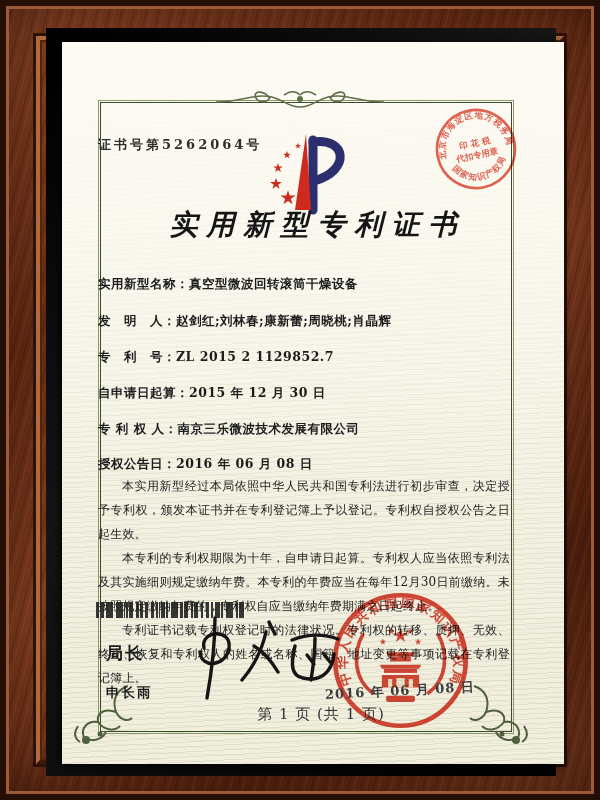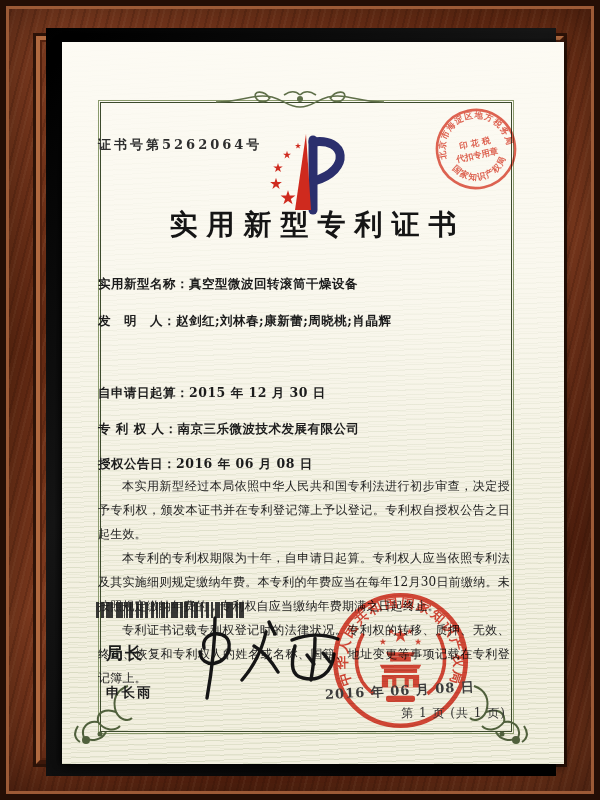--- a/index.html
+++ b/index.html
@@ -28,42 +28,42 @@
       linear-gradient(180deg, rgba(253,251,244,.97) 0%, rgba(253,251,244,.75) 30%,
       rgba(253,251,244,.25) 60%, rgba(253,251,244,0) 85%);}
   .cert-border{position:absolute;left:36px;top:58px;width:414px;height:632px;
     border:1px solid #8a9a6c;}
   .cert-border-inner{position:absolute;inset:1px;border:1.5px solid #3c4a2c;}
   
   .cert-no{position:absolute;left:36px;top:94px;font-size:13px;letter-spacing:3px;
     color:#2e2e2e;font-weight:bold;}
   .logo{position:absolute;left:192px;top:86px;}
   .title{position:absolute;left:0;top:164px;width:100%;text-align:center;
-    font-size:28px;font-weight:bold;color:#151515;letter-spacing:9px;text-indent:9px;}
+    font-size:28px;font-weight:bold;color:#151515;letter-spacing:9px;text-indent:9px;font-style:italic;}
   .row{position:absolute;left:36px;white-space:nowrap;font-size:12.5px;font-weight:bold;
     color:#1c1c1c;letter-spacing:.5px;}
   .row .val2{display:inline-block;vertical-align:top;line-height:16.5px;}
   .paras{position:absolute;left:36px;top:432px;width:412px;}
   .paras p{margin:0;text-indent:2em;font-size:12px;line-height:24px;color:#1d1d1d;
     text-align:justify;letter-spacing:.2px;}
   .barcode{position:absolute;left:34px;top:560px;width:148px;height:16px;opacity:.88;
     background-image:
       repeating-linear-gradient(90deg,#1e1e1e 0 2px,rgba(0,0,0,0) 2px 5px),
       repeating-linear-gradient(90deg,#1e1e1e 0 1px,rgba(0,0,0,0) 1px 7px),
       repeating-linear-gradient(90deg,#1e1e1e 0 3px,rgba(0,0,0,0) 3px 11px);}
   .signer-title{position:absolute;left:44px;top:600px;font-size:17px;font-weight:bold;color:#1c1c1c;letter-spacing:2px;}
   .signer-name{position:absolute;left:44px;top:626px;font-size:13.5px;font-weight:bold;color:#1c1c1c;letter-spacing:2px;margin-top:16px;}
   .signature{position:absolute;left:112px;top:570px;}
   .seal{position:absolute;left:266px;top:546px;opacity:.92;mix-blend-mode:multiply;}
   .seal-date{position:absolute;left:248px;top:640px;width:180px;text-align:center;
     font-size:13px;font-weight:bold;color:#3c3c3c;letter-spacing:1px;transform:rotate(-3deg);}
   .tax-stamp{position:absolute;left:371px;top:64px;transform:rotate(-12deg);
     opacity:.85;mix-blend-mode:multiply;}
-  .footer-page{position:absolute;left:30px;top:663px;width:414px;text-align:right;
-    font-size:12px;color:#333;letter-spacing:1px;}
+  .footer-page{position:absolute;left:52px;top:663px;width:414px;text-align:center;
+    font-size:15px;color:#333;letter-spacing:1px;}
   .orn-top{position:absolute;left:152px;top:45px;}
   .orn-bl{position:absolute;left:8px;top:640px;}
   .orn-br{position:absolute;left:406px;top:640px;}
 </style>
 </head>
 <body>
 
 <div class="scene">
   <div class="frame">
     <div class="frame-ridge"></div>
@@ -128,20 +128,23 @@
       </g>
     </svg>
 
     <div class="title">实用新型专利证书</div>
 
     <div class="row" style="top:234px">
       <span>实用新型名称：</span><span>真空型微波回转滚筒干燥设备</span>
     </div>
     <div class="row" style="top:271px">
       <span>发　明　人：</span><span>赵剑红;刘林春;康新蕾;周晓桃;肖晶辉</span>
+    </div>
+    <div class="row" style="top:307px">
+      <span>专　利　号：</span><span>ZL 2015 2 1129852.7</span>
     </div>
     <div class="row" style="top:343px">
       <span>自申请日起算：</span><span>2015 年 12 月 30 日</span>
     </div>
     <div class="row" style="top:379px">
       <span>专 利 权 人：</span><span class="val2"><span>南京三乐微波技术发展有限公司</span><br></span>
     </div>
     <div class="row" style="top:414px">
       <span>授权公告日：</span><span>2016 年 06 月 08 日</span>
     </div>

